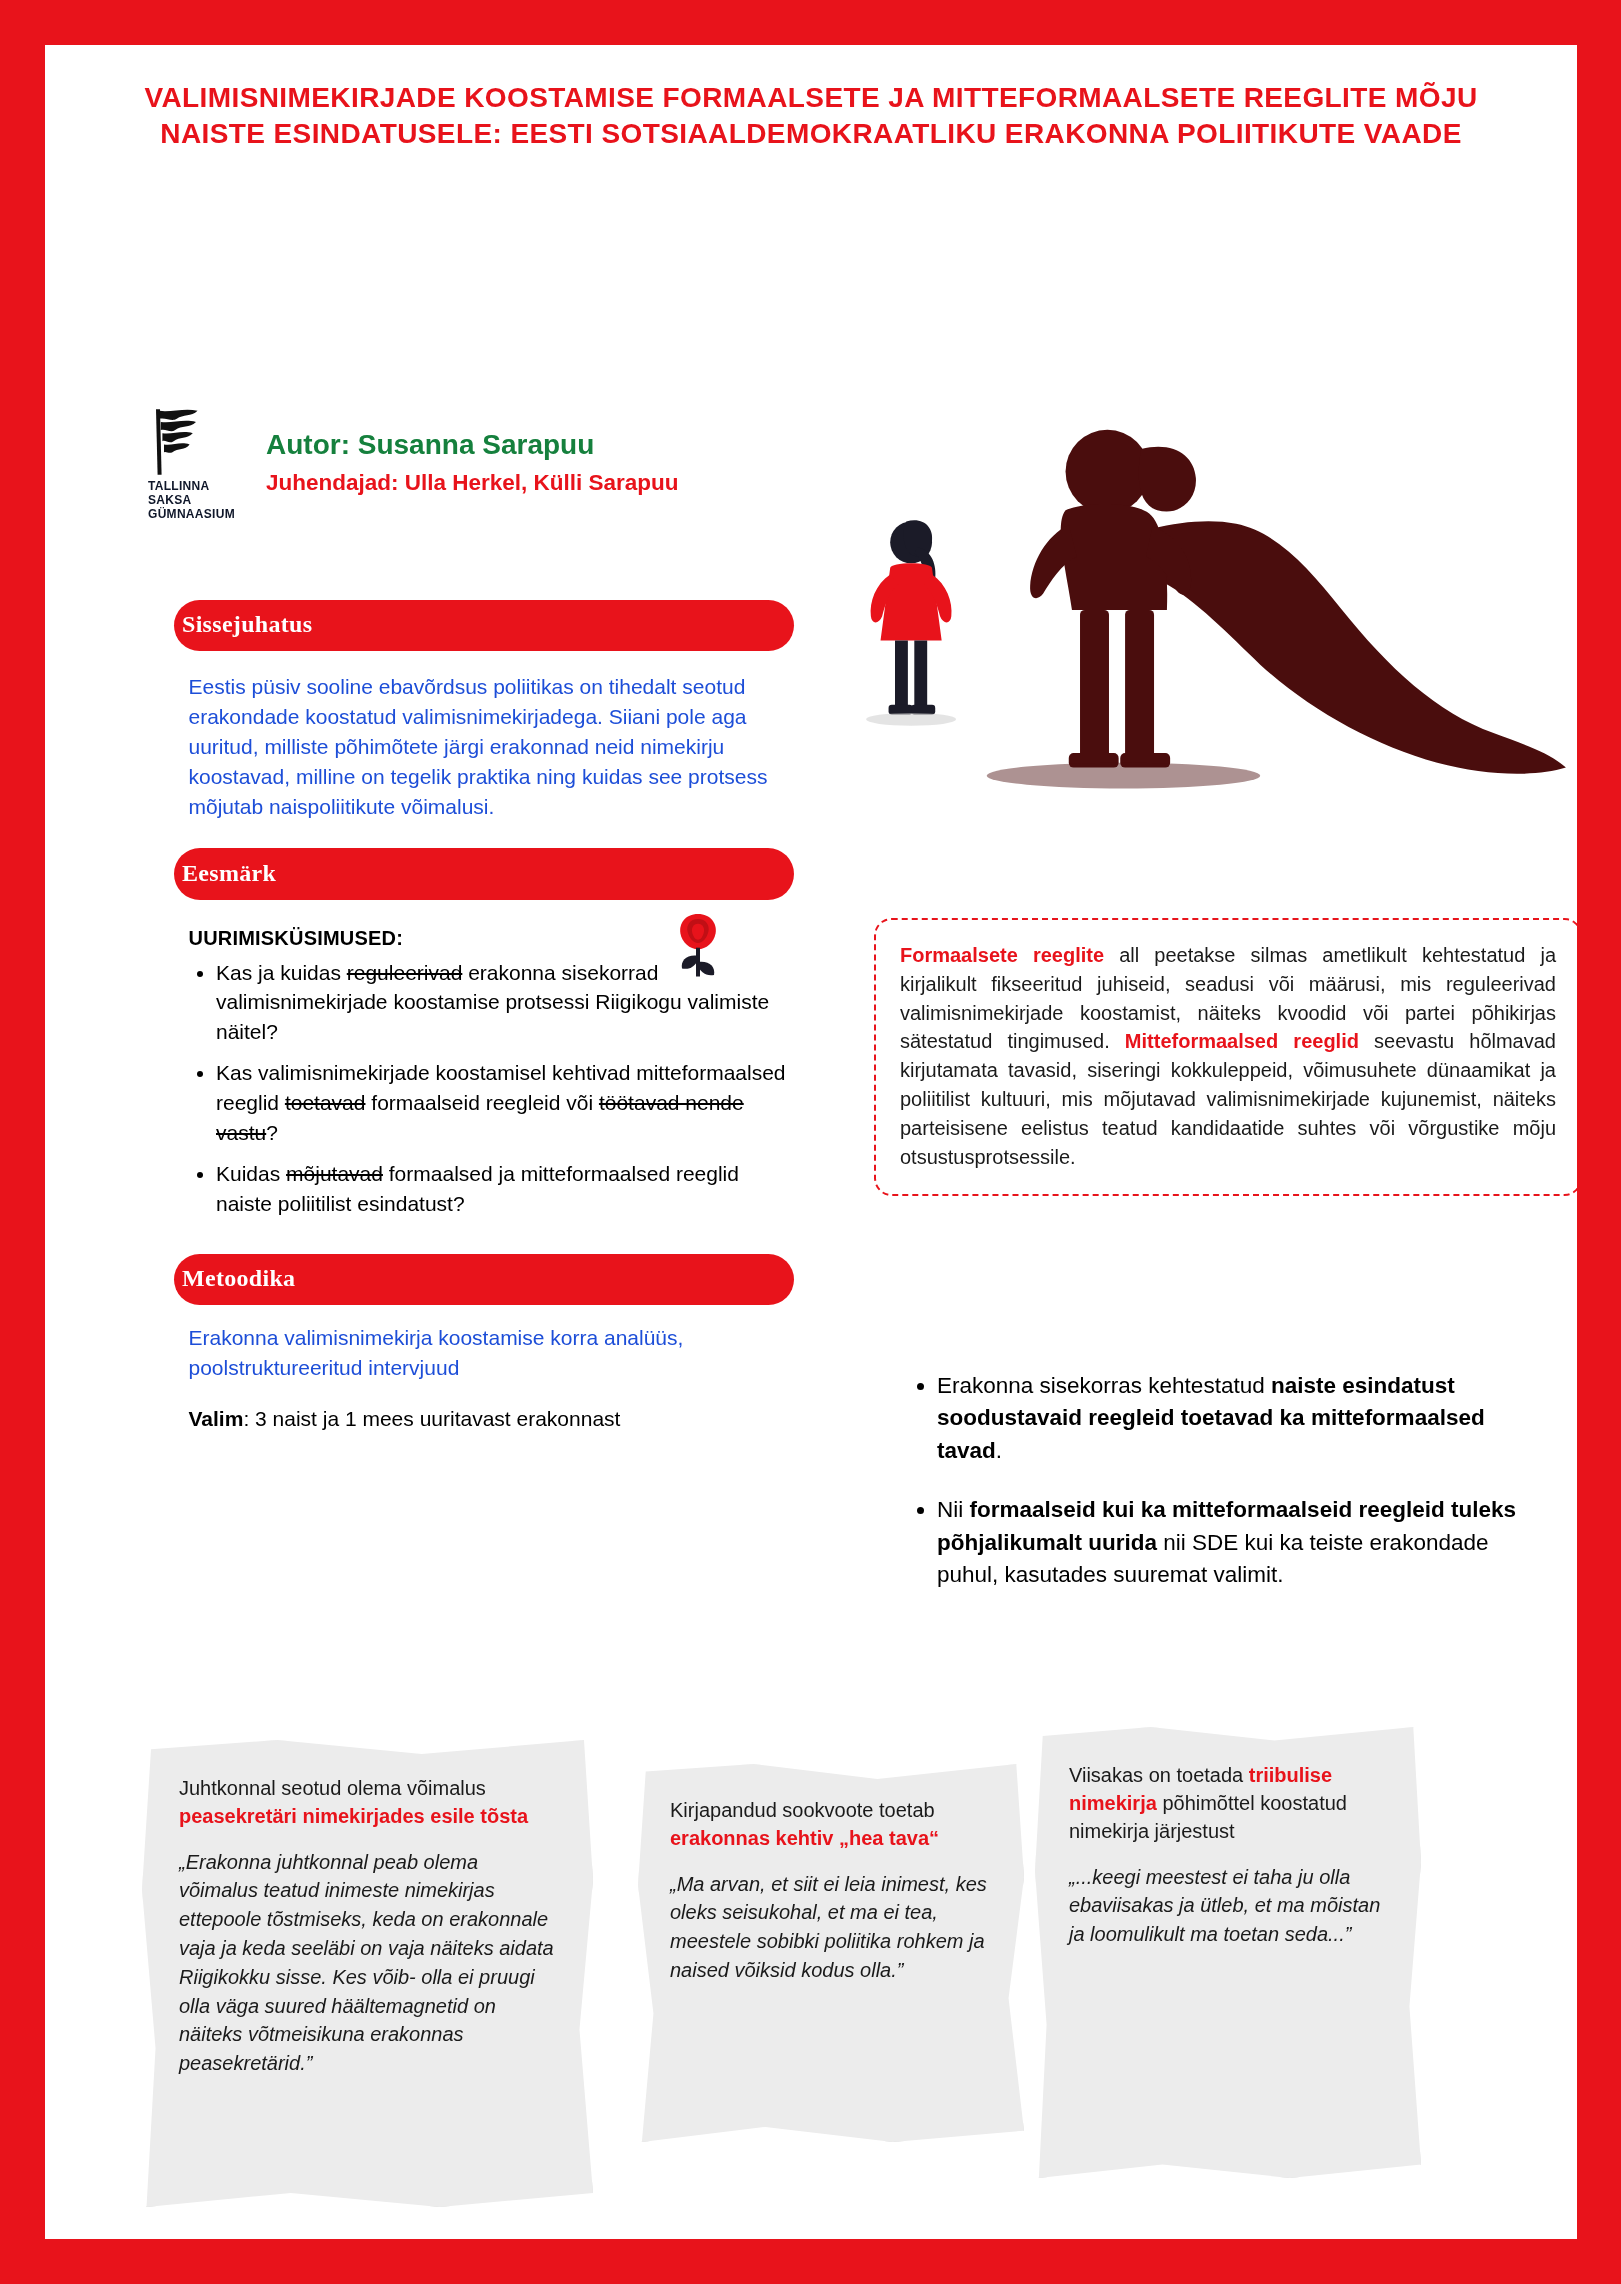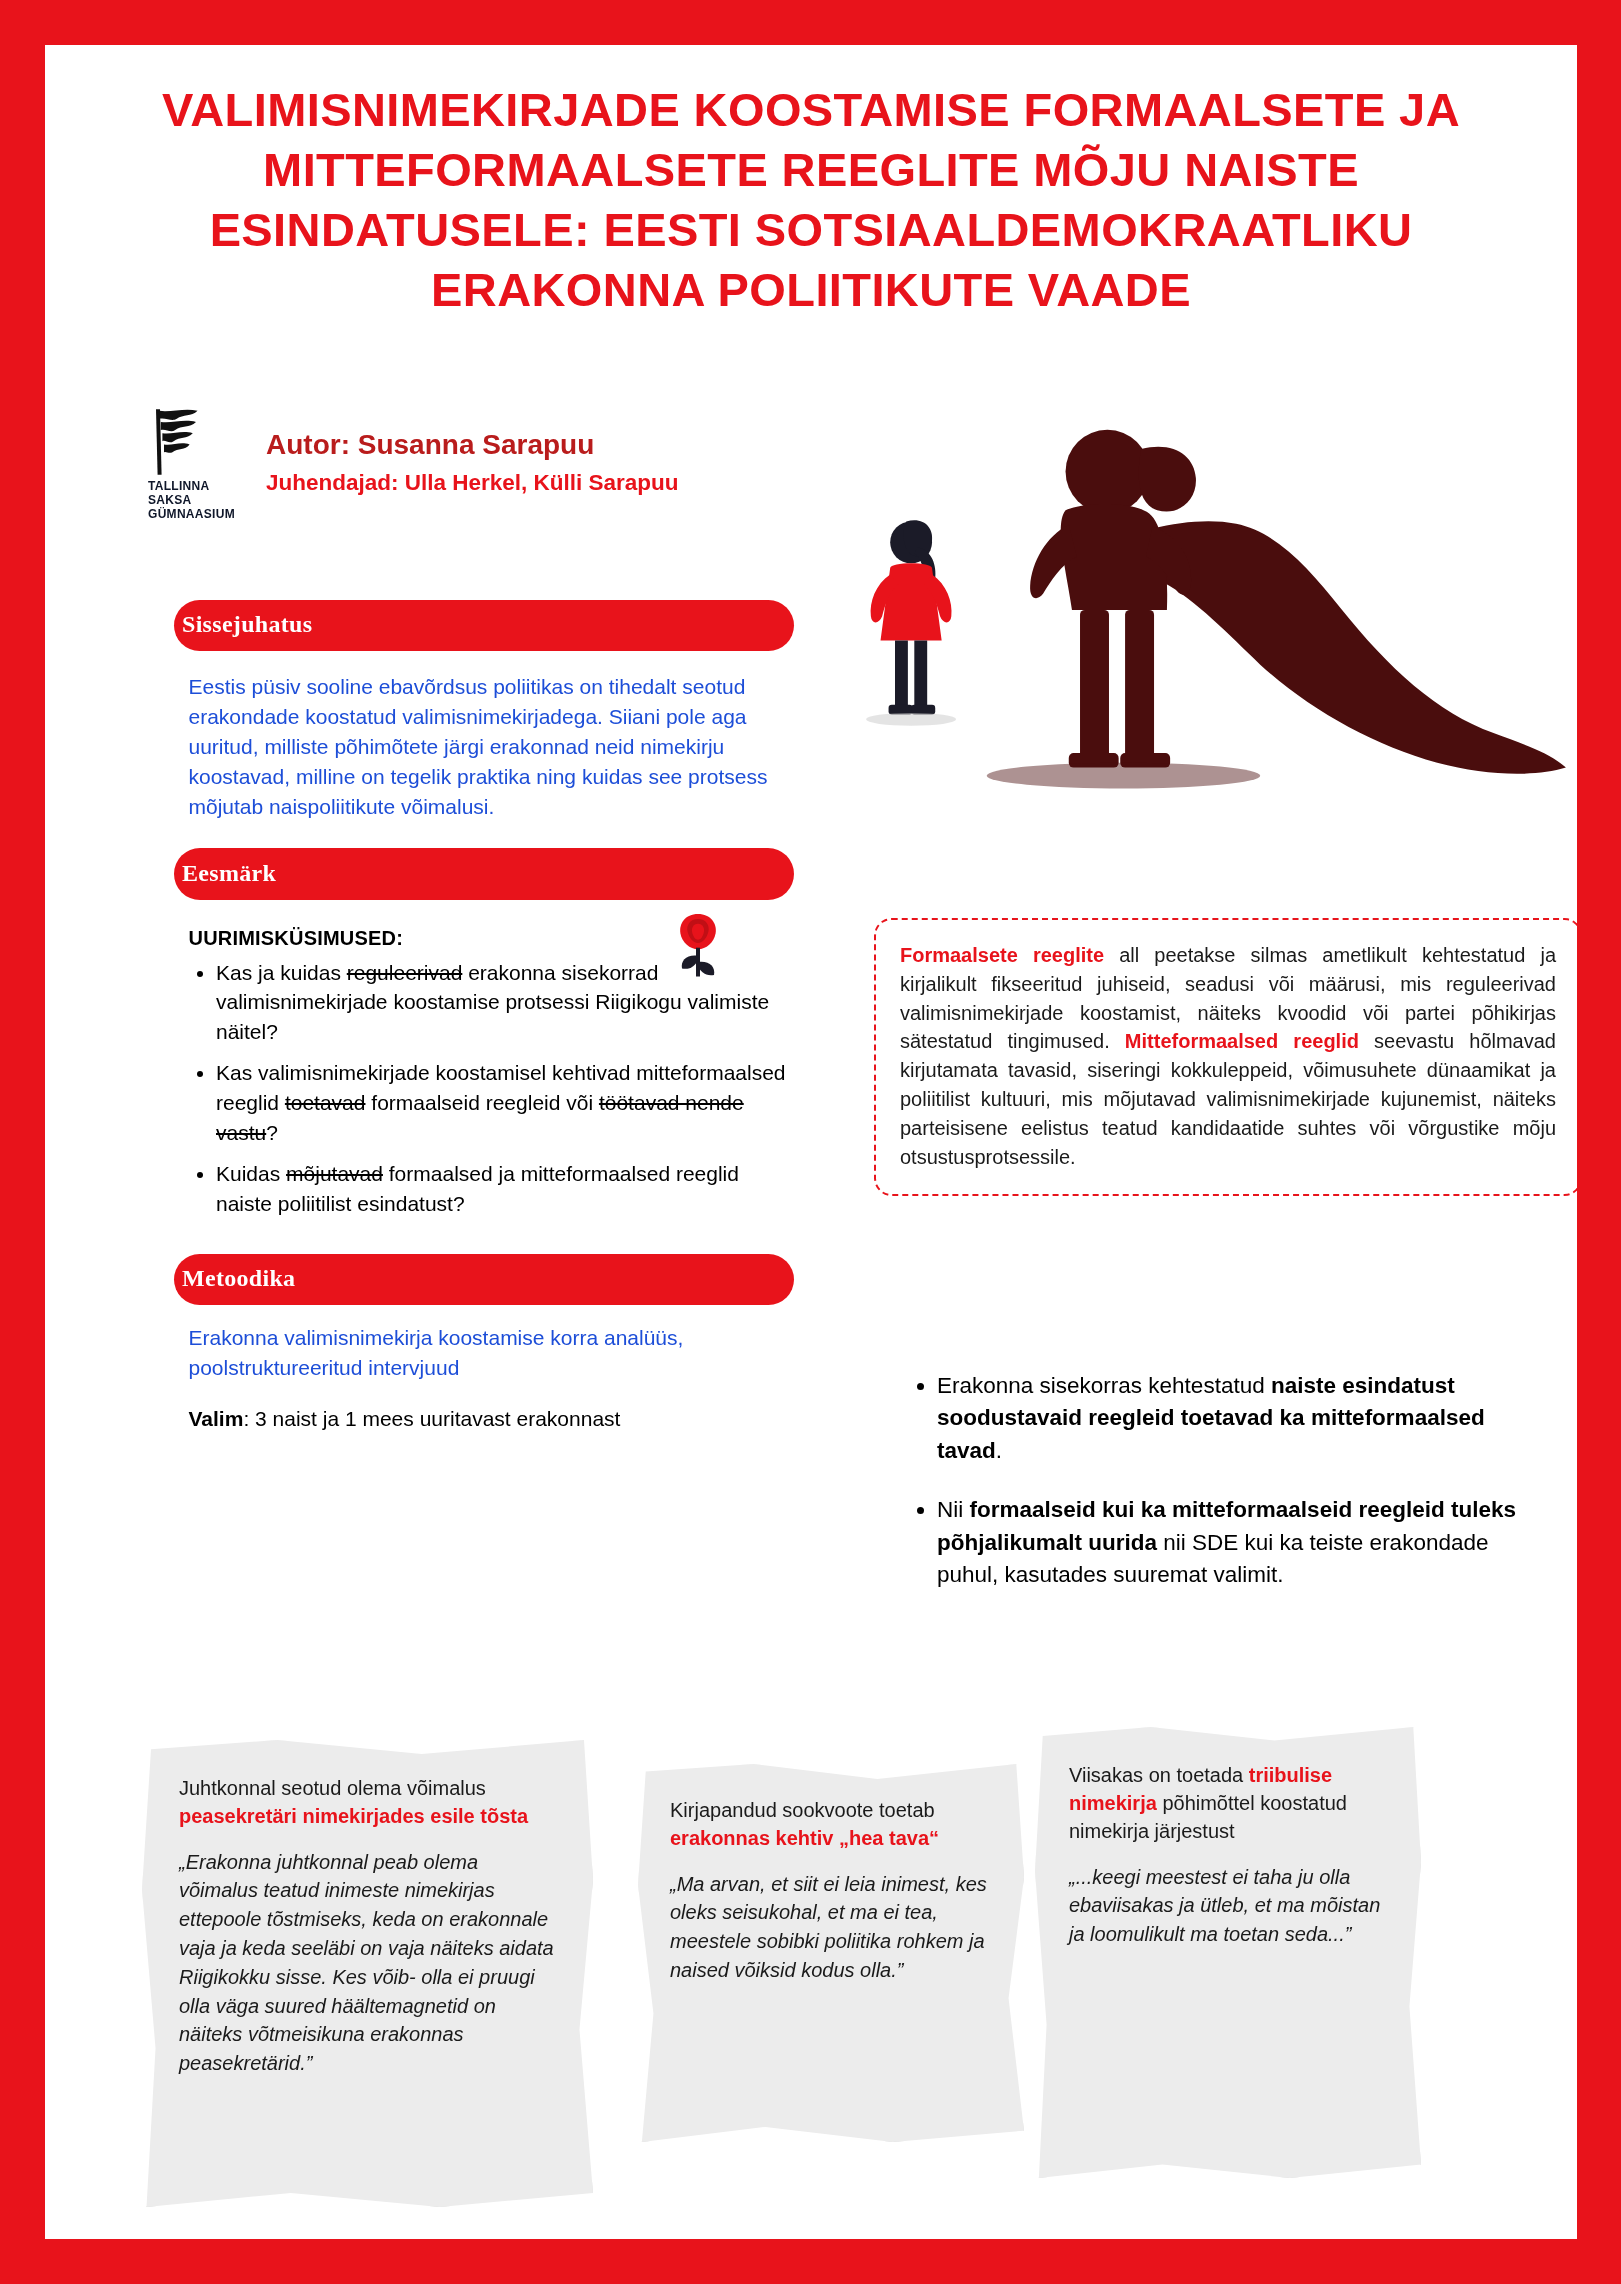--- a/index.html
+++ b/index.html
@@ -25,21 +25,21 @@
     background: #ffffff;
     overflow: hidden;
   }
 
   
   .title {
     margin: 35px 97px 0 97px;
     text-align: center;
     color: #e8131b;
     font-weight: bold;
-    font-size: 47px;
+    font-size: 28px;
     line-height: 1.28;
     letter-spacing: 0.4px;
   }
 
   
   .author-row {
     position: absolute;
     left: 103px;
     top: 361px;
     display: flex;
@@ -55,21 +55,21 @@
   .logo-text {
     font-size: 12px;
     line-height: 1.15;
     color: #0f172a;
     font-weight: bold;
     letter-spacing: 0.3px;
     margin-top: 2.4px;
   }
   .author-names { padding-top: 21px; }
   .author-names .a1 {
-    color: #b91c1c;
+    color: #15803d;
     font-weight: bold;
     font-size: 28px;
     line-height: 1.3;
   }
   .author-names .a2 {
     color: #e8131b;
     font-weight: bold;
     font-size: 22.5px;
     line-height: 1.35;
     margin-top: 4.8px;

